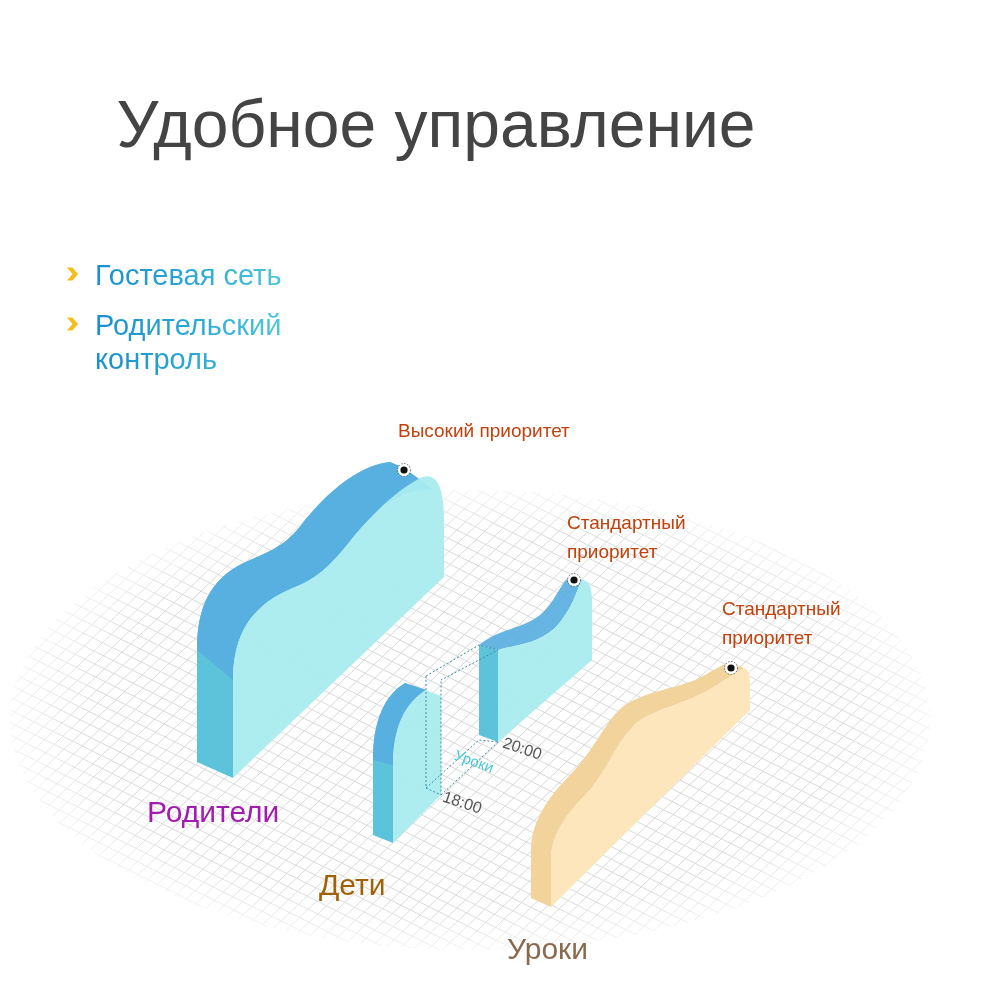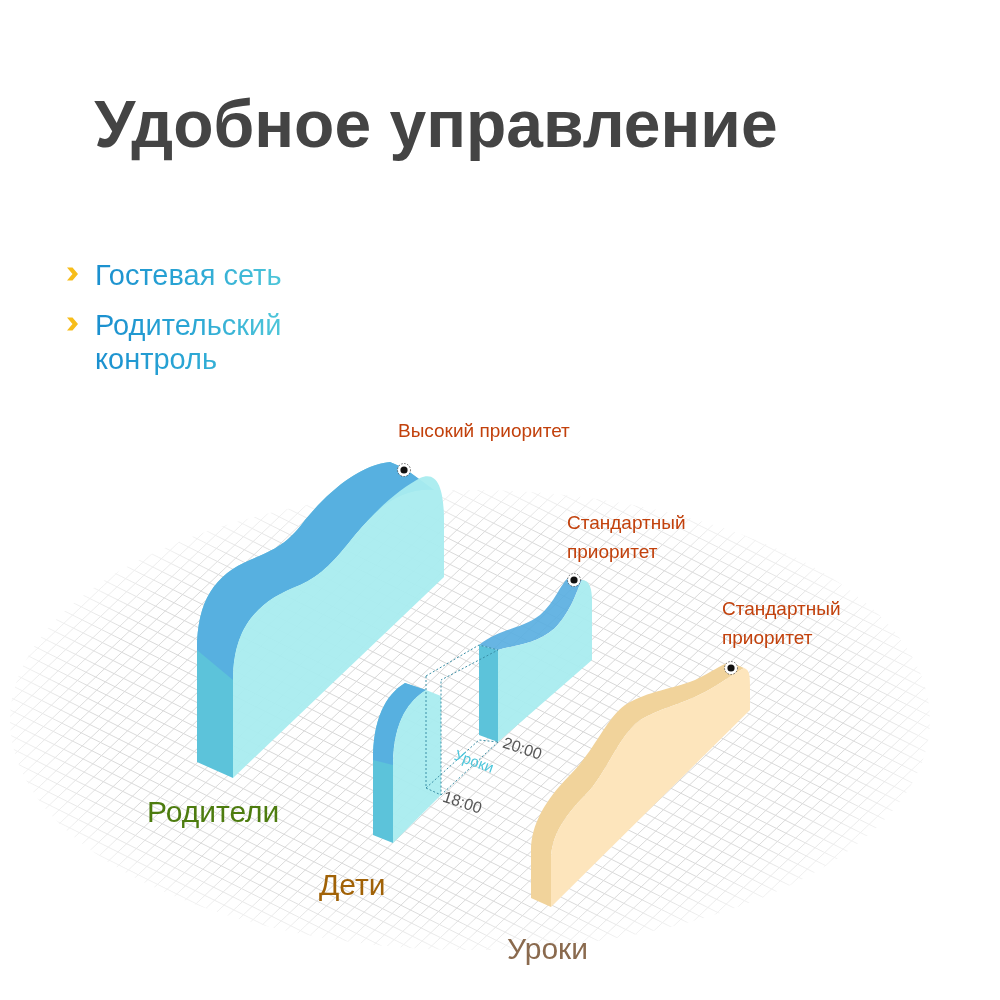--- a/index.html
+++ b/index.html
@@ -1,19 +1,19 @@
 <!DOCTYPE html>
 <html><head>
 <meta charset="utf-8">
 <style>
   html, body { margin: 0; padding: 0; background: #ffffff; }
   body { width: 1000px; height: 1000px; position: relative; overflow: hidden;
          font-family: "Liberation Sans", "DejaVu Sans", sans-serif; }
   .title { position: absolute; left: 0; top: 82px; width: 872px; text-align: center;
-           color: #444444; font-size: 66px; line-height: 84px; font-weight: 700; margin: 0; }
+           color: #444444; font-size: 66px; line-height: 84px; font-weight: 400; margin: 0; }
   .title span { display: block; }
   .features { position: absolute; left: 64px; top: 258px; margin: 0; padding: 0; list-style: none; }
   .feature { position: relative; padding-left: 31px; font-size: 29px; line-height: 34px; margin-bottom: 16px; }
   .feature .chev { position: absolute; left: 0; top: 8px; width: 16px; height: 16px; }
   .feature .txt { background: linear-gradient(90deg, #1a8fcf 0%, #2aa6d4 50%, #4ec6d9 100%);
                   -webkit-background-clip: text; background-clip: text; color: transparent; display: block; }
   .feature .txt span { display: block; }
   svg.scene { position: absolute; left: 0; top: 0; }
   .lbl { position: absolute; color: #c2410c; font-size: 19px; line-height: 29px; white-space: nowrap; }
   .lbl span { display: block; }
@@ -529,15 +529,15 @@
 </div>
 <div class="lbl" style="left:722px; top:594px;">
   <span>Стандартный</span>
   <span>приоритет</span>
 </div>
 
 <div class="time-lbl" style="left:506px; top:734px;">20:00</div>
 <div class="time-lbl" style="left:446px; top:788px;">18:00</div>
 <div class="lesson-lbl" style="left:458px; top:746px;">Уроки</div>
 
-<div class="group-lbl" style="left:147px; top:795px; color:#4d7c0f;">Родители</div>
+<div class="group-lbl" style="left:147px; top:795px; color:#a21caf;">Родители</div>
 <div class="group-lbl" style="left:319px; top:868px; color:#a16207;">Дети</div>
 <div class="group-lbl" style="left:507px; top:932px; color:#8a6a4e;">Уроки</div>
 
 </body></html>

